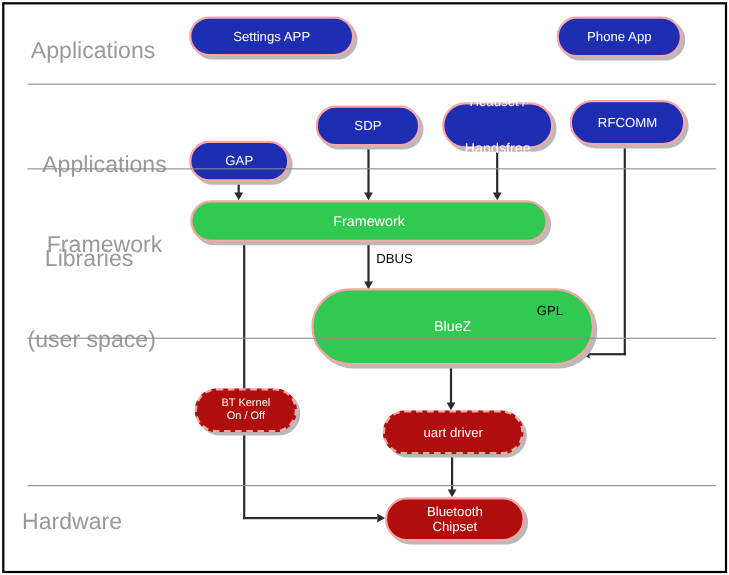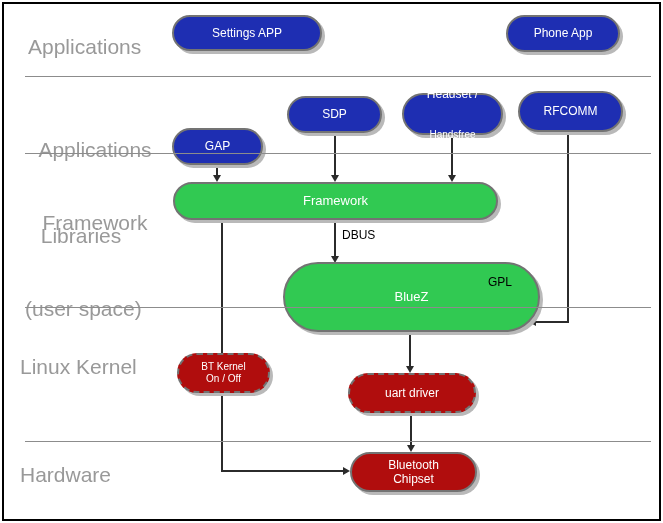--- a/index.html
+++ b/index.html
@@ -11,29 +11,29 @@
     position:relative; width:663px; height:523px; background:#fff;
     font-family:"Liberation Sans", sans-serif; overflow:hidden;
   }
   .frame{position:absolute; left:2px; top:2px; width:655px; height:515px;
     border:2px solid #000; z-index:1;}
   .sep{position:absolute; left:25px; width:626px; height:1px;
     background:var(--separator); z-index:15;}
   .rowlabel{position:absolute; color:var(--label-gray); font-size:21px;
     line-height:1.15; z-index:4; white-space:pre; }
   .rowlabel.center{text-align:center;}
-  .pill{position:absolute; border:2px solid #737373; border-radius:999px;
+  .pill{position:absolute; border:2px solid #fca5a5; border-radius:999px;
     box-shadow:3px 3px 0 var(--shadow);
     display:flex; flex-direction:column; align-items:center; justify-content:center;
     color:#fff; z-index:10; box-sizing:border-box; text-align:center; line-height:1.2;}
   .pill.blue{background:var(--blue); font-size:12px;}
   .pill.green{background:var(--green); font-size:13px;}
   .pill.red{background:var(--red); font-size:12px;}
   .pill.dashed{border-style:dashed;}
-  .sub{font-size:10px;}
+  .sub{font-size:13px;}
   .tag-gpl{position:absolute; top:11px; right:26px; color:#000; font-size:12px; z-index:11;}
   .vline{position:absolute; width:2px; background:var(--line); z-index:5;}
   .hline{position:absolute; height:2px; background:var(--line); z-index:5;}
   .arr{position:absolute; width:0; height:0; z-index:6;}
   .arr.down{border-left:4px solid transparent; border-right:4px solid transparent;
     border-top:7px solid var(--line);}
   .arr.right{border-top:4px solid transparent; border-bottom:4px solid transparent;
     border-left:7px solid var(--line);}
   .arr.left{border-top:4px solid transparent; border-bottom:4px solid transparent;
     border-right:7px solid var(--line);}
@@ -56,21 +56,20 @@
   <div class="rowlabel center" style="left:22px; top:90px; width:146px;">
     <div>Applications</div>
     <div>Framework</div>
   </div>
 
   <div class="rowlabel center" style="left:25px; top:176px; width:112px;">
     <div>Libraries</div>
     <div>(user space)</div>
   </div>
 
-  <div class="rowlabel" style="left:20px; top:355px;">Linux Kernel</div>
 
   <div class="rowlabel" style="left:20px; top:463px;">Hardware</div>
 
   <div class="vline" style="left:216px; top:132px; height:45px;"></div>
   <div class="arr down" style="left:213px; top:175px;"></div>
 
   <div class="vline" style="left:334px; top:132px; height:45px;"></div>
   <div class="arr down" style="left:331px; top:175px;"></div>
 
   <div class="vline" style="left:451px; top:134px; height:43px;"></div>

